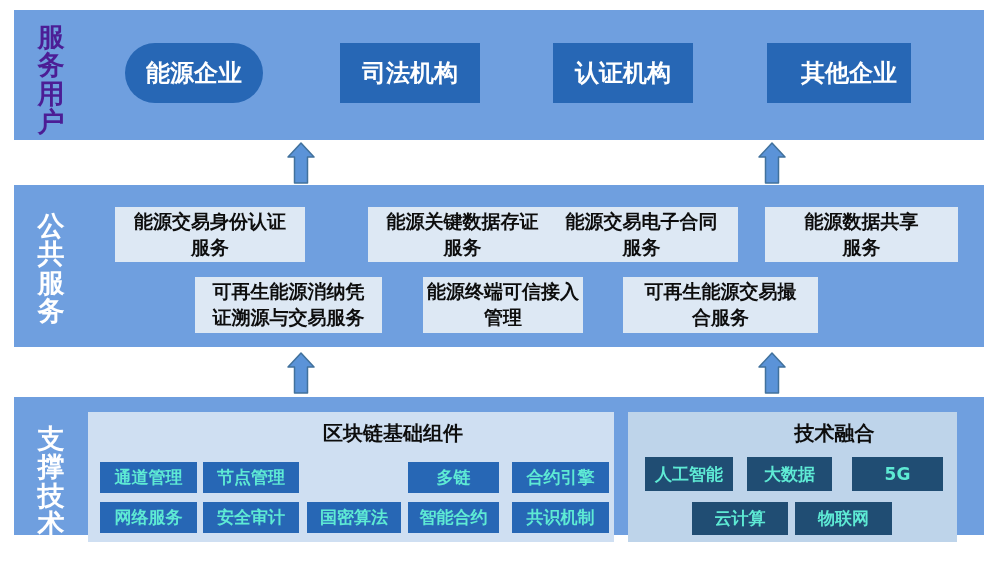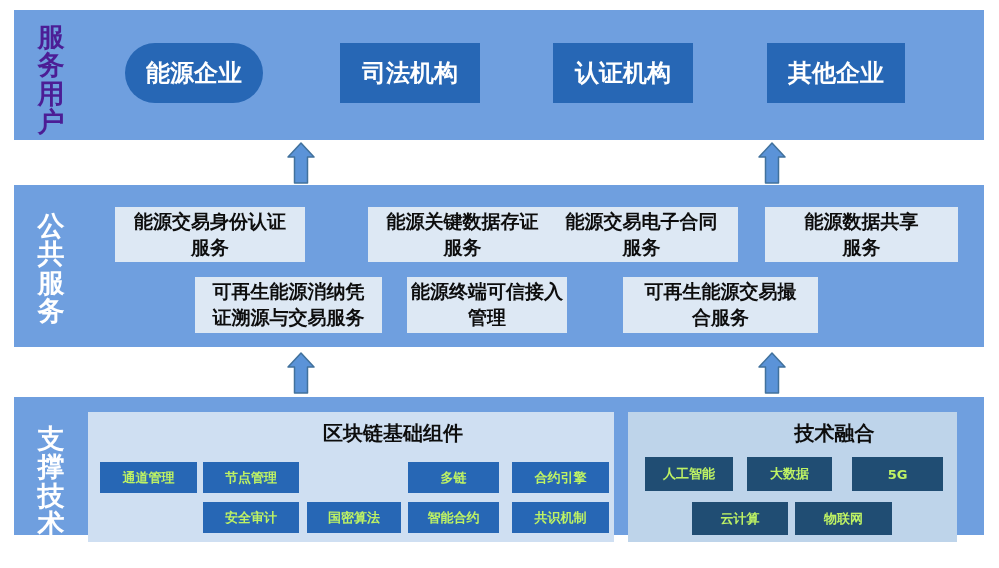--- a/index.html
+++ b/index.html
@@ -78,22 +78,22 @@
     font-size: 20px;
     font-weight: bold;
     color: #0d0d0d;
     margin-left: 42px;
   }
 
   .chip {
     position: absolute;
     height: 31px;
     background: #2767b5;
-    color: #bef264;
-    font-size: 13px;
+    color: #5eead4;
+    font-size: 17px;
     font-weight: bold;
     display: flex;
     align-items: center;
     justify-content: center;
     text-align: center;
   }
   .chip-navy { background: #204d73; height: 34px; }
 
   .up-arrow {
     position: absolute;
@@ -104,21 +104,21 @@
 </head>
 <body>
 
 <div class="stage">
 
   <section class="band band-top">
     <div class="band-label dark" style="left:22px; top:13px;">服务用户</div>
     <div class="dark-box" style="left:111px; top:33px; width:138px;border-radius:30px;">能源企业</div>
     <div class="dark-box" style="left:326px; top:33px; width:140px;">司法机构</div>
     <div class="dark-box" style="left:539px; top:33px; width:140px;">认证机构</div>
-    <div class="dark-box" style="left:753px; top:33px; width:138px;">其他企业</div>
+    <div class="dark-box" style="left:753px; top:33px; width:124px;padding-left:20px;">其他企业</div>
   </section>
 
   <svg class="up-arrow" style="left:287px; top:142px;" viewBox="0 0 28 42">
     <polygon points="14,1 27,15 20.5,15 20.5,41 7.5,41 7.5,15 1,15" fill="#5b93d8" stroke="#41719c" stroke-width="1.5" stroke-linejoin="round"></polygon>
   </svg>
   <svg class="up-arrow" style="left:758px; top:142px;" viewBox="0 0 28 42">
     <polygon points="14,1 27,15 20.5,15 20.5,41 7.5,41 7.5,15 1,15" fill="#5b93d8" stroke="#41719c" stroke-width="1.5" stroke-linejoin="round"></polygon>
   </svg>
 
   <section class="band band-middle">
@@ -128,21 +128,21 @@
 服务</div>
     <div class="light-box" style="left:314px; top:22px; width:189px;margin-left:40px;">能源关键数据存证
 服务</div>
     <div class="light-box" style="left:531px; top:22px; width:193px;">能源交易电子合同
 服务</div>
     <div class="light-box" style="left:751px; top:22px; width:193px;">能源数据共享
 服务</div>
 
     <div class="light-box" style="left:181px; top:92px; width:187px; height:56px;">可再生能源消纳凭
 证溯源与交易服务</div>
-    <div class="light-box" style="left:393px; top:92px; width:160px; height:56px;">能源终端可信接入
+    <div class="light-box" style="left:409px; top:92px; width:160px; height:56px;">能源终端可信接入
 管理</div>
     <div class="light-box" style="left:609px; top:92px; width:195px; height:56px;">可再生能源交易撮
 合服务</div>
   </section>
 
   <svg class="up-arrow" style="left:287px; top:352px;" viewBox="0 0 28 42">
     <polygon points="14,1 27,15 20.5,15 20.5,41 7.5,41 7.5,15 1,15" fill="#5b93d8" stroke="#41719c" stroke-width="1.5" stroke-linejoin="round"></polygon>
   </svg>
   <svg class="up-arrow" style="left:758px; top:352px;" viewBox="0 0 28 42">
     <polygon points="14,1 27,15 20.5,15 20.5,41 7.5,41 7.5,15 1,15" fill="#5b93d8" stroke="#41719c" stroke-width="1.5" stroke-linejoin="round"></polygon>
@@ -150,20 +150,21 @@
 
   <section class="band band-bottom">
     <div class="band-label" style="left:22px; top:28px;">支撑技术</div>
 
     <div class="panel panel-blockchain">
       <div class="panel-title">区块链基础组件</div>
       <div class="chip" style="left:12px;  top:50px; width:97px;">通道管理</div>
       <div class="chip" style="left:115px; top:50px; width:96px;">节点管理</div>
       <div class="chip" style="left:320px; top:50px; width:91px;">多链</div>
       <div class="chip" style="left:424px; top:50px; width:97px;">合约引擎</div>
+      <div class="chip" style="left:12px;  top:90px; width:97px;">网络服务</div>
       <div class="chip" style="left:115px; top:90px; width:96px;">安全审计</div>
       <div class="chip" style="left:219px; top:90px; width:94px;">国密算法</div>
       <div class="chip" style="left:320px; top:90px; width:91px;">智能合约</div>
       <div class="chip" style="left:424px; top:90px; width:97px;">共识机制</div>
     </div>
 
     <div class="panel panel-tech">
       <div class="panel-title">技术融合</div>
       <div class="chip chip-navy" style="left:17px;  top:45px; width:88px;">人工智能</div>
       <div class="chip chip-navy" style="left:119px; top:45px; width:85px;">大数据</div>

